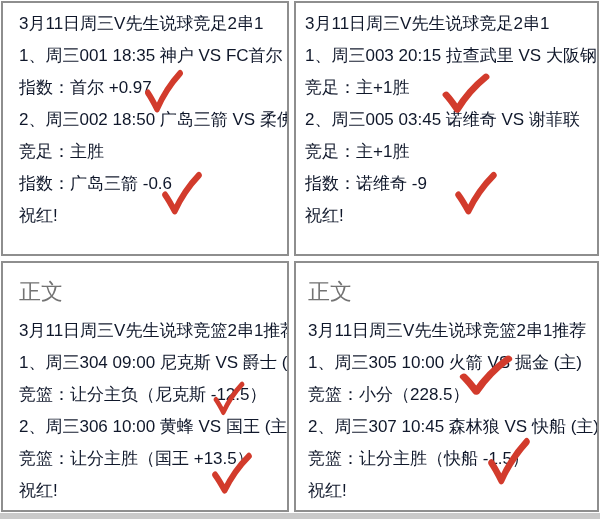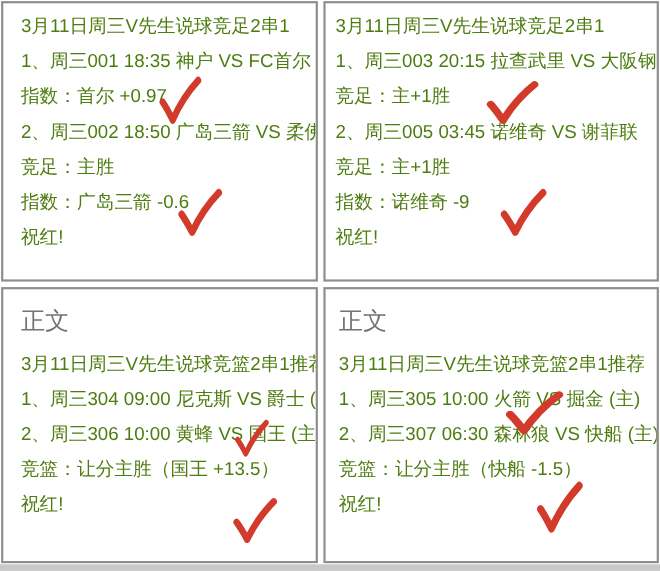--- a/index.html
+++ b/index.html
@@ -23,21 +23,21 @@
   .panel.br{left:294px;top:261px;width:305px;height:251px;padding:0 0 0 12px;}
   .heading{
     font-size:22px;
     color:#737373;
     height:30px;line-height:30px;
     margin:14px 0 8px 0;
   }
   .line{
     height:32px;line-height:32px;
     font-size:17px;
-    color:#4d7c0f;
+    color:#0f172a;
     white-space:nowrap;
   }
   .check{
     position:absolute;
     pointer-events:none;
   }
   .bottom-strip{
     position:absolute;left:0;top:513px;width:600px;height:6px;
     background:#c9c9c9;
   }
@@ -81,38 +81,40 @@
       <svg viewBox="0 0 60 54" preserveAspectRatio="none" class="check" style="left: 157px; top: 168px; width: 46px; height: 46px;">
         <path d="M7 28 Q12 34 20 47 Q33 23 53 5" fill="none" stroke="#d23b2c" stroke-width="8" stroke-linecap="round" stroke-linejoin="round"></path>
       </svg>
     </section>
 
   <section class="panel bl">
     <div class="heading">正文</div>
     <div class="lines">
         <div class="line">3月11日周三V先生说球竞篮2串1推荐</div>
         <div class="line">1、周三304 09:00 尼克斯 VS 爵士 (主)</div>
+        <div class="line">竞篮：让分主负（尼克斯 -12.5）</div>
         <div class="line">2、周三306 10:00 黄蜂 VS 国王 (主)</div>
         <div class="line">竞篮：让分主胜（国王 +13.5）</div>
         <div class="line">祝红!</div>
       </div>
   <svg viewBox="0 0 60 54" preserveAspectRatio="none" class="check" style="left: 209px; top: 118px; width: 34px; height: 36px;">
         <path d="M7 28 Q12 34 20 47 Q33 23 53 5" fill="none" stroke="#d23b2c" stroke-width="8" stroke-linecap="round" stroke-linejoin="round"></path>
       </svg>
       <svg viewBox="0 0 60 54" preserveAspectRatio="none" class="check" style="left: 207px; top: 189px; width: 44px; height: 44px;">
         <path d="M7 28 Q12 34 20 47 Q33 23 53 5" fill="none" stroke="#d23b2c" stroke-width="8" stroke-linecap="round" stroke-linejoin="round"></path>
       </svg>
     </section>
 
   <section class="panel br">
     <div class="heading">正文</div>
     <div class="lines">
         <div class="line">3月11日周三V先生说球竞篮2串1推荐</div>
         <div class="line">1、周三305 10:00 火箭 VS 掘金 (主)</div>
-        <div class="line">2、周三307 06:30 森林狼 VS 快船 (主)</div>
+        <div class="line">竞篮：小分（228.5）</div>
+        <div class="line">2、周三307 10:45 森林狼 VS 快船 (主)</div>
         <div class="line">竞篮：让分主胜（快船 -1.5）</div>
         <div class="line">祝红!</div>
       </div>
   <svg viewBox="0 0 60 54" preserveAspectRatio="none" class="check" style="left: 161px; top: 92px; width: 58px; height: 42px;">
         <path d="M7 28 Q12 34 20 47 Q33 23 53 5" fill="none" stroke="#d23b2c" stroke-width="8" stroke-linecap="round" stroke-linejoin="round"></path>
       </svg>
       <svg viewBox="0 0 60 54" preserveAspectRatio="none" class="check" style="left: 190px; top: 174px; width: 46px; height: 50px;">
         <path d="M7 28 Q12 34 20 47 Q33 23 53 5" fill="none" stroke="#d23b2c" stroke-width="8" stroke-linecap="round" stroke-linejoin="round"></path>
       </svg>
     </section>

